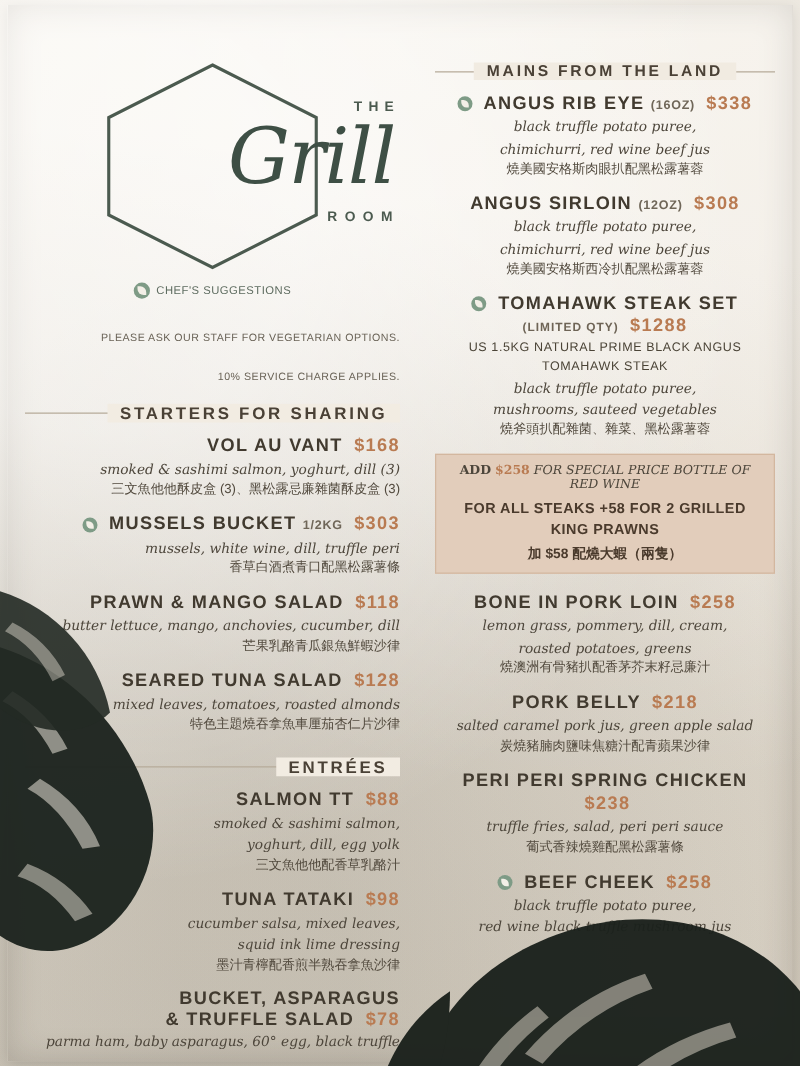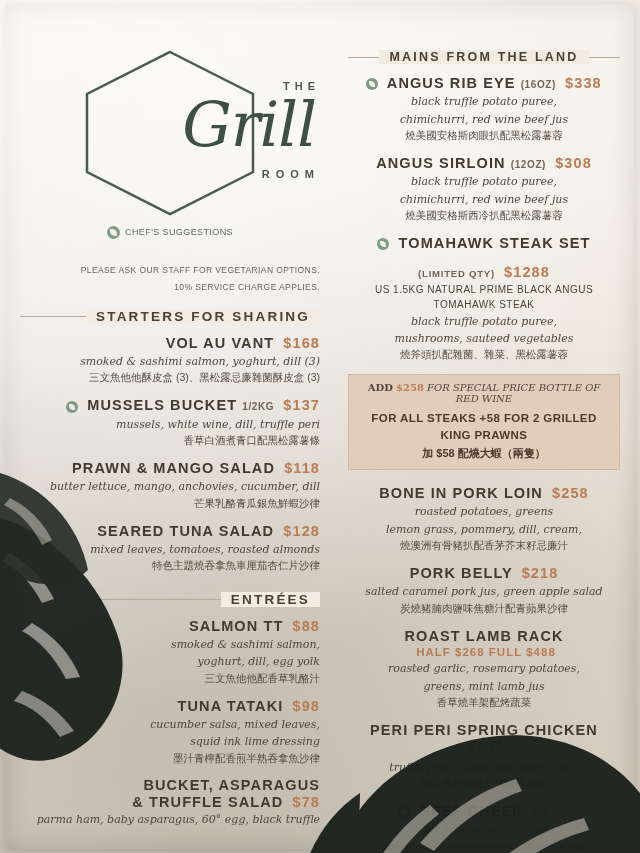--- a/index.html
+++ b/index.html
@@ -168,42 +168,42 @@
       <div class="logo-grill">Grill</div>
       <div class="logo-room">ROOM</div>
     </div>
 
     <div class="chef-note">
       <div class="chef-line">
         <span class="leaf-badge"></span>
         <span>CHEF'S SUGGESTIONS</span>
       </div>
       <div class="chef-sub">PLEASE ASK OUR STAFF FOR VEGETARIAN OPTIONS.</div>
-      <div class="chef-sub" style="margin-top:4px">10% SERVICE CHARGE APPLIES.</div>
+      <div class="chef-sub" style="margin-top:18px">10% SERVICE CHARGE APPLIES.</div>
     </div>
 
     <div class="section-head">
       <div class="rule"></div><span>STARTERS FOR SHARING</span>
     </div>
 
     <div class="dish">
       <div class="dish-title">
         <span>VOL AU VANT</span>
         <span class="price">$168</span>
       </div>
       <div class="desc">smoked &amp; sashimi salmon, yoghurt, dill (3)</div>
       <div class="cn">三文魚他他酥皮盒 (3)、黑松露忌廉雜菌酥皮盒 (3)</div>
     </div>
 
     <div class="dish">
       <div class="dish-title">
         <span class="veg"></span>
         <span>MUSSELS BUCKET</span>
         <span class="qty">1/2KG</span>
-        <span class="price">$137</span>
+        <span class="price">$303</span>
       </div>
       <div class="desc">mussels, white wine, dill, truffle peri</div>
       <div class="cn">香草白酒煮青口配黑松露薯條</div>
     </div>
 
     <div class="dish">
       <div class="dish-title">
         <span>PRAWN &amp; MANGO SALAD</span>
         <span class="price">$118</span>
       </div>
@@ -283,21 +283,21 @@
       <div class="desc">black truffle potato puree,</div>
       <div class="desc">chimichurri, red wine beef jus</div>
       <div class="cn">燒美國安格斯西冷扒配黑松露薯蓉</div>
     </div>
 
     <div class="dish">
       <div class="dish-title">
         <span class="veg"></span>
         <span>TOMAHAWK STEAK SET</span>
       </div>
-      <div class="dish-title" style="margin-top:11px">
+      <div class="dish-title" style="margin-top:0">
         <span class="limited">(LIMITED QTY)</span>
         <span class="price">$1288</span>
       </div>
       <div class="sub-line">US 1.5KG NATURAL PRIME BLACK ANGUS</div>
       <div class="sub-line">TOMAHAWK STEAK</div>
       <div class="desc">black truffle potato puree,</div>
       <div class="desc">mushrooms, sauteed vegetables</div>
       <div class="cn">燒斧頭扒配雜菌、雜菜、黑松露薯蓉</div>
     </div>
 
@@ -309,45 +309,34 @@
       </div>
       <div class="main">FOR ALL STEAKS +58 FOR 2 GRILLED KING PRAWNS</div>
       <div class="cnline">加 $58 配燒大蝦（兩隻）</div>
     </div>
 
     <div class="dish">
       <div class="dish-title">
         <span>BONE IN PORK LOIN</span>
         <span class="price">$258</span>
       </div>
+      <div class="desc">lemon grass, pommery, dill, cream,</div>
       <div class="desc">roasted potatoes, greens</div>
-      <div class="desc">lemon grass, pommery, dill, cream,</div>
       <div class="cn">燒澳洲有骨豬扒配香茅芥末籽忌廉汁</div>
     </div>
 
     <div class="dish">
       <div class="dish-title">
         <span>PORK BELLY</span>
         <span class="price">$218</span>
       </div>
       <div class="desc">salted caramel pork jus, green apple salad</div>
       <div class="cn">炭燒豬腩肉鹽味焦糖汁配青蘋果沙律</div>
     </div>
 
-    <div class="dish">
-      <div class="dish-title">
-        <span>ROAST LAMB RACK</span>
-      </div>
-      <div class="dish-title" style="font-size:11.5px;letter-spacing:1px">
-        <span class="price">HALF $268    FULL $488</span>
-      </div>
-      <div class="desc">roasted garlic, rosemary potatoes,</div>
-      <div class="desc">greens, mint lamb jus</div>
-      <div class="cn">香草燒羊架配烤蔬菜</div>
-    </div>
 
     <div class="dish">
       <div class="dish-title">
         <span>PERI PERI SPRING CHICKEN</span>
         <span class="price">$238</span>
       </div>
       <div class="desc">truffle fries, salad, peri peri sauce</div>
       <div class="cn">葡式香辣燒雞配黑松露薯條</div>
     </div>
 

